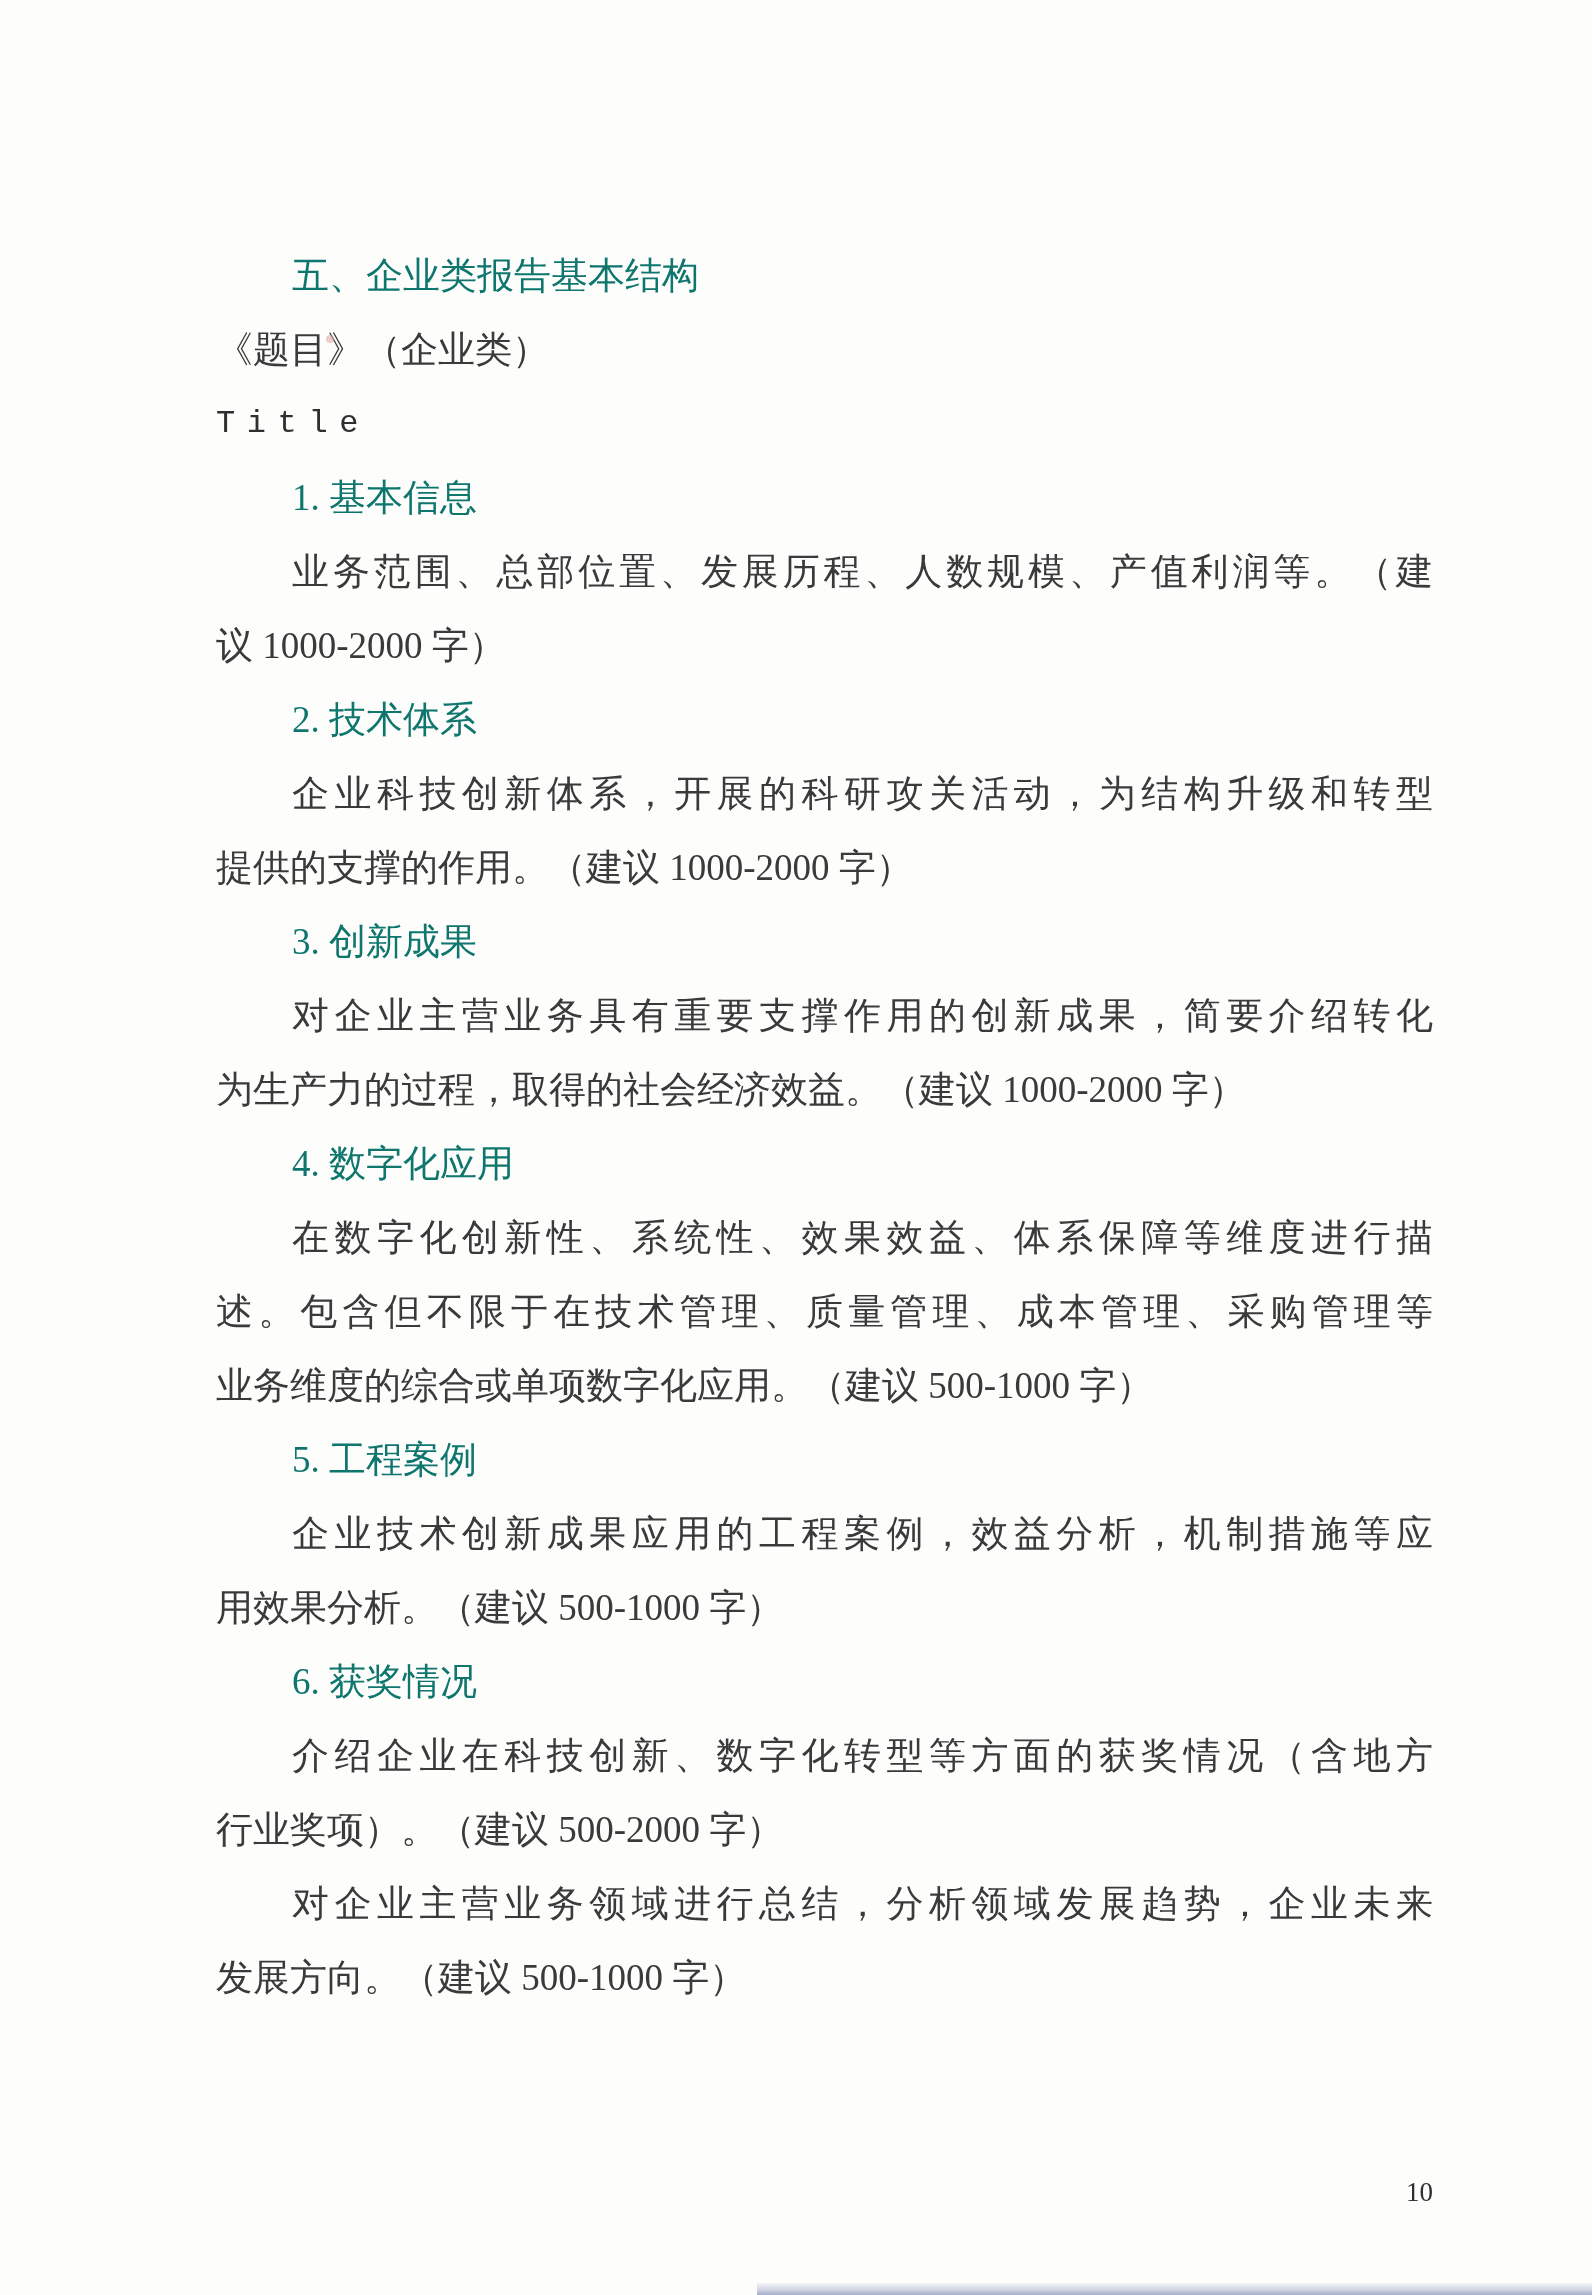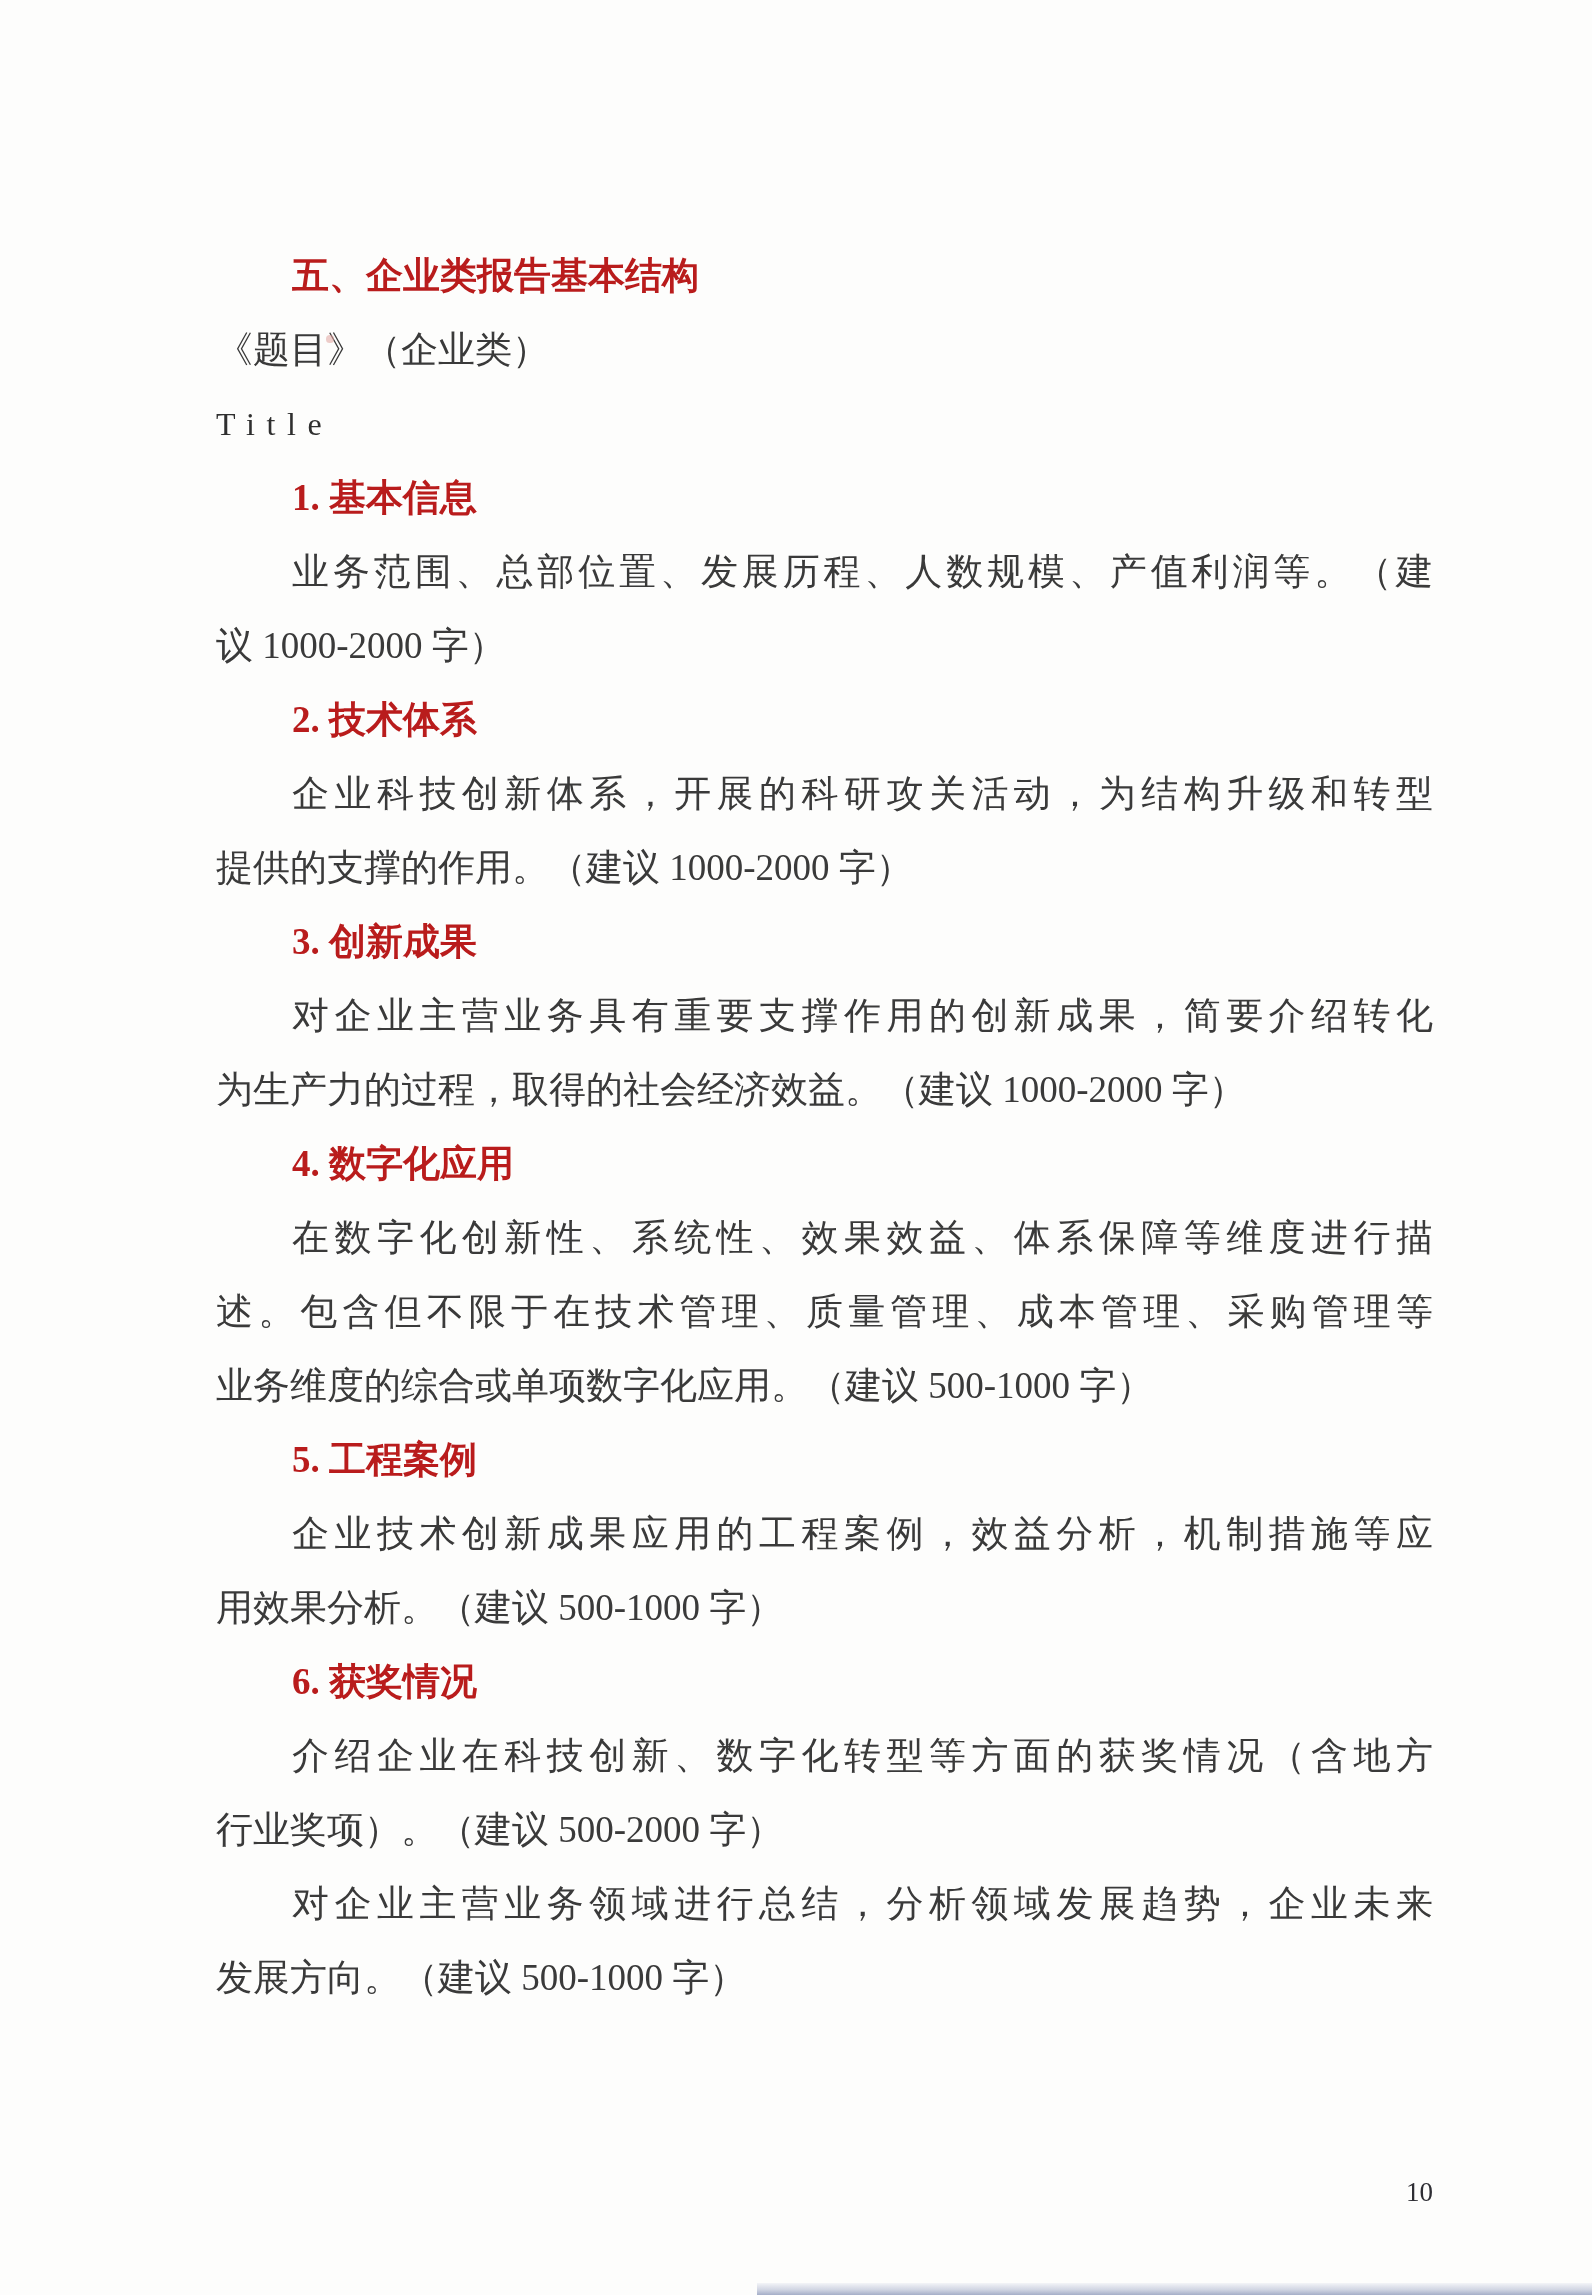--- a/index.html
+++ b/index.html
@@ -24,35 +24,36 @@
   }
   .line {
     height: 74px;
     line-height: 74px;
     font-size: 37px;
     white-space: nowrap;
     color: #3a3a3a;
   }
   .indent { text-indent: 76px; }
   .heading {
-    font-weight: bold;
-    color: #b91c1c;
+    font-weight: normal;
+    color: #0f766e;
   }
   .fill {
     text-align: justify;
     text-align-last: justify;
   }
   .center {
     text-align: left;
     text-indent: 0;
   }
   .latin {
     font-size: 32px;
     letter-spacing: 11.6px;
     color: #2f2f2f;
+    font-family: Liberation Mono, monospace;
   }
   .pagenum {
     position: absolute;
     top: 2172px;
     left: 216px;
     width: 1217px;
     text-align: right;
     font-size: 27px;
     line-height: 40px;
     color: #2e2e34;

